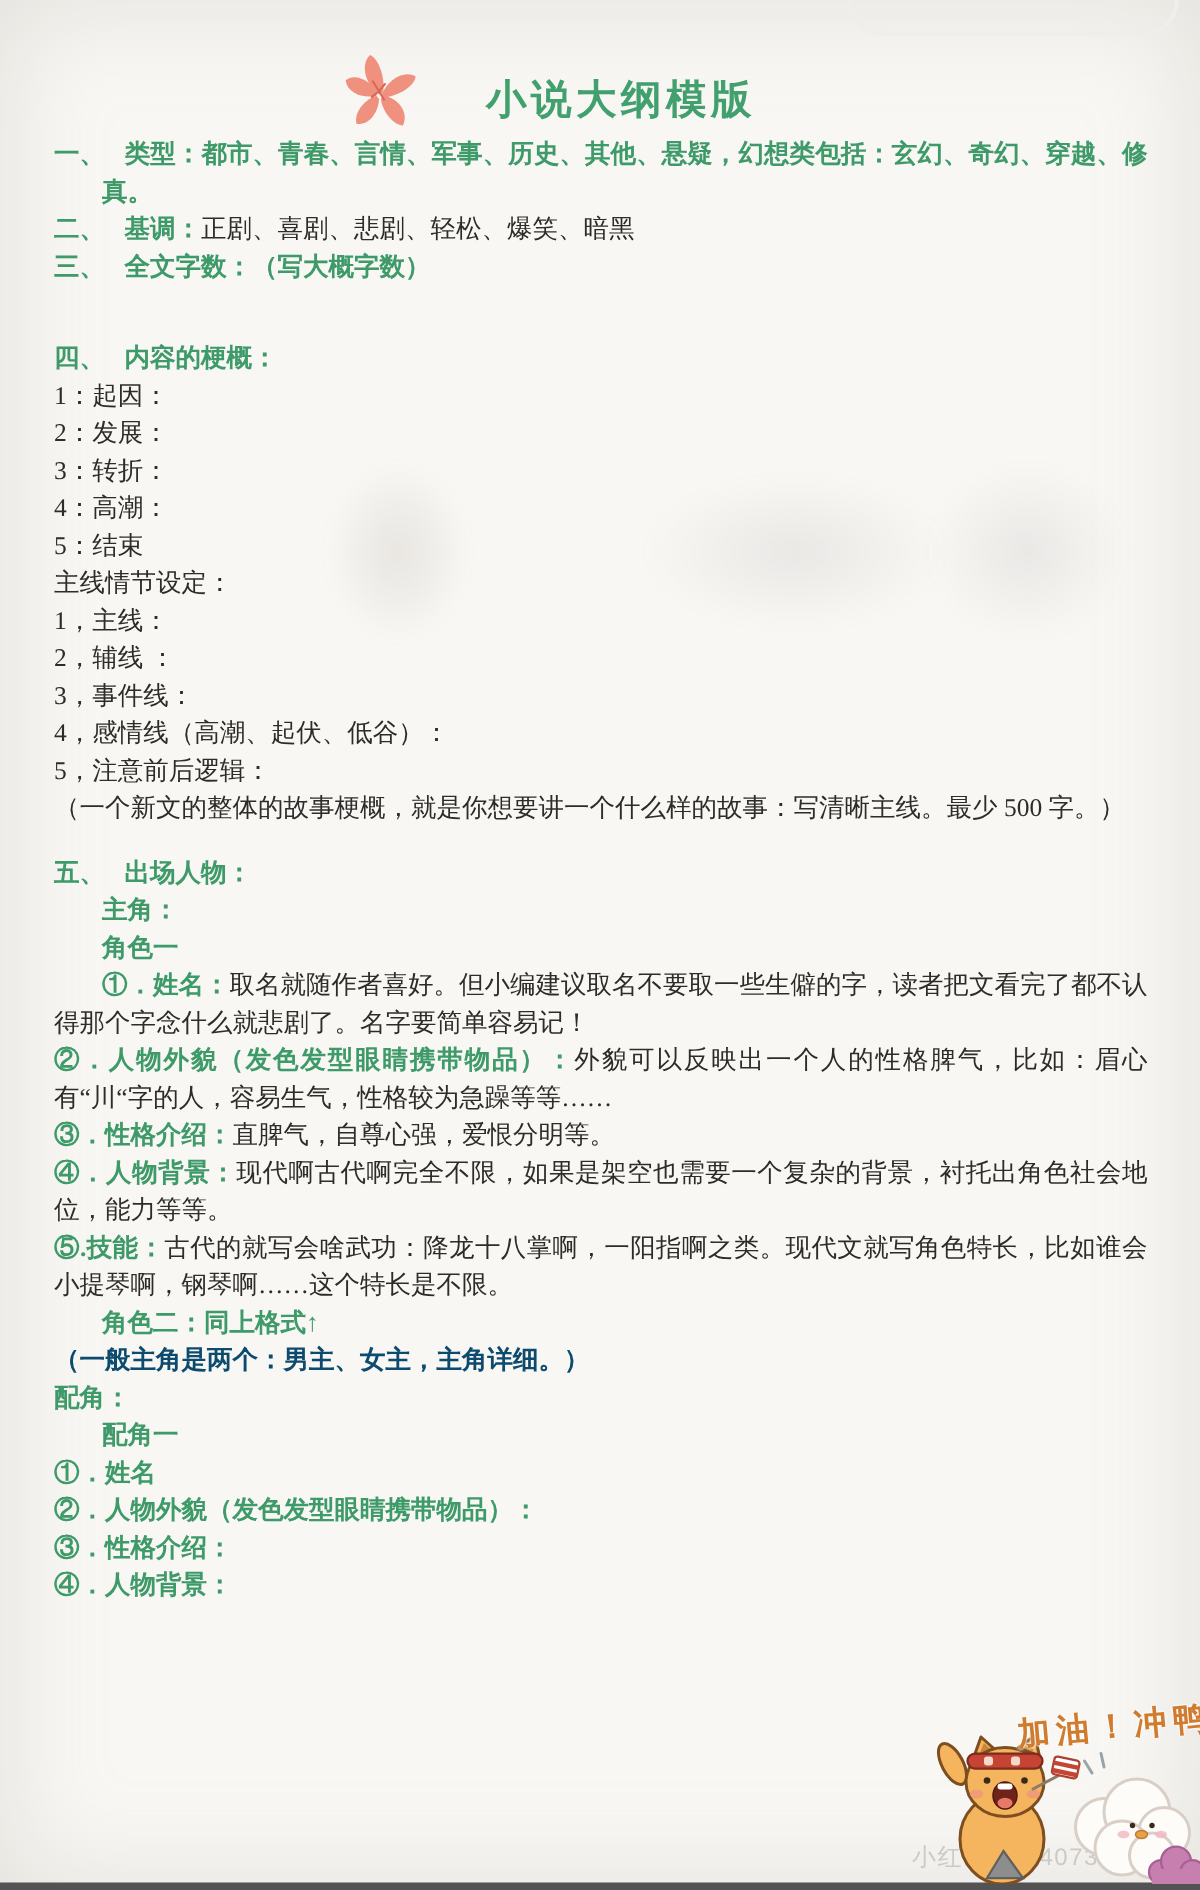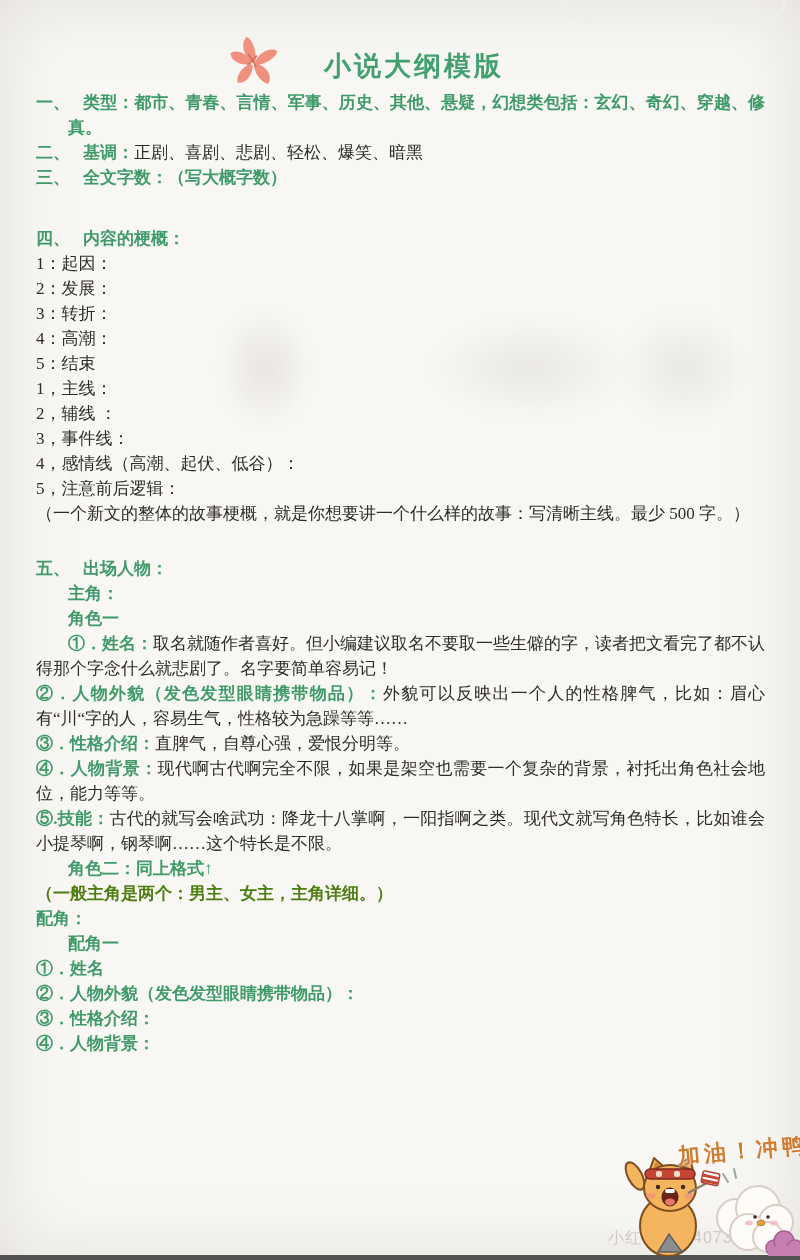--- a/index.html
+++ b/index.html
@@ -23,24 +23,24 @@
   
   .doc-body{
     position:absolute;left:36px;top:90px;width:729px;
     font-size:17px;line-height:25px;color:#2e2c2a;text-align:justify;
   }
   .para{margin:0;}
   .hang{margin-left:32px;text-indent:-32px;}
   .ind{margin-left:32px;}
   .fi{text-indent:32px;}
   .mt26{margin-top:36px;}
-  .mt18{margin-top:30px;}
+  .mt18{margin-top:18px;}
   .c-g{color:#3e9a68;font-weight:700;}
   .c-k{color:#2e2c2a;font-weight:400;}
-  .c-r{color:#4d7c0f;font-weight:700;}
+  .c-r{color:#0c4a6e;font-weight:700;}
   .sp{margin-right:13px;}
   
   .faded-wm{position:absolute;pointer-events:none;filter:blur(5px);}
   .wm1{left:218px;top:308px;width:95px;height:120px;
        background:radial-gradient(ellipse at center,rgba(150,135,130,0.16),transparent 70%);}
   .wm2{left:430px;top:318px;width:200px;height:100px;
        background:radial-gradient(ellipse at center,rgba(140,130,125,0.12),transparent 72%);}
   .wm3{left:620px;top:310px;width:130px;height:115px;
        background:radial-gradient(ellipse at center,rgba(140,130,125,0.12),transparent 72%);}
   
@@ -92,20 +92,21 @@
   <div class="doc-body" id="doc-body">
       <div class="para hang"><span class="c-g sp">一、</span><span class="c-g">类型：都市、青春、言情、军事、历史、其他、悬疑，幻想类包括：玄幻、奇幻、穿越、修真。</span></div>
       <div class="para hang"><span class="c-g sp">二、</span><span class="c-g">基调：</span><span class="c-k">正剧、喜剧、悲剧、轻松、爆笑、暗黑</span></div>
       <div class="para hang"><span class="c-g sp">三、</span><span class="c-g">全文字数：（写大概字数）</span></div>
       <div class="para hang mt26"><span class="c-g sp">四、</span><span class="c-g">内容的梗概：</span></div>
       <div class="para"><span class="c-k">1：起因：</span></div>
       <div class="para"><span class="c-k">2：发展：</span></div>
       <div class="para"><span class="c-k">3：转折：</span></div>
       <div class="para"><span class="c-k">4：高潮：</span></div>
       <div class="para"><span class="c-k">5：结束</span></div>
+      <div class="para"><span class="c-k">主线情节设定：</span></div>
       <div class="para"><span class="c-k">1，主线：</span></div>
       <div class="para"><span class="c-k">2，辅线 ：</span></div>
       <div class="para"><span class="c-k">3，事件线：</span></div>
       <div class="para"><span class="c-k">4，感情线（高潮、起伏、低谷）：</span></div>
       <div class="para"><span class="c-k">5，注意前后逻辑：</span></div>
       <div class="para"><span class="c-k">（一个新文的整体的故事梗概，就是你想要讲一个什么样的故事：写清晰主线。最少 500 字。）</span></div>
       <div class="para hang mt18"><span class="c-g sp">五、</span><span class="c-g">出场人物：</span></div>
       <div class="para ind"><span class="c-g">主角：</span></div>
       <div class="para ind"><span class="c-g">角色一</span></div>
       <div class="para fi"><span class="c-g">①．姓名：</span><span class="c-k">取名就随作者喜好。但小编建议取名不要取一些生僻的字，读者把文看完了都不认得那个字念什么就悲剧了。名字要简单容易记！</span></div>

